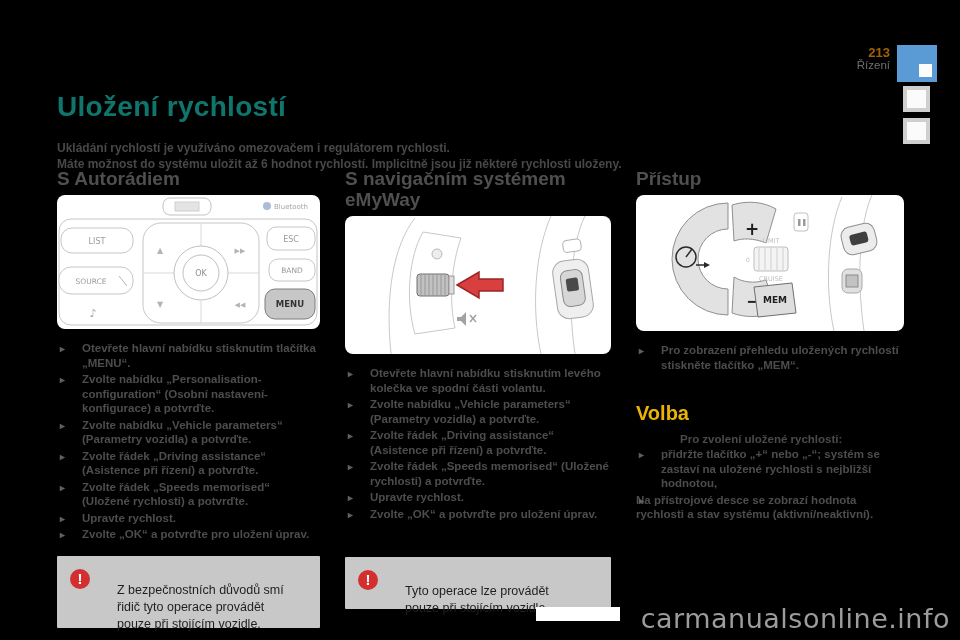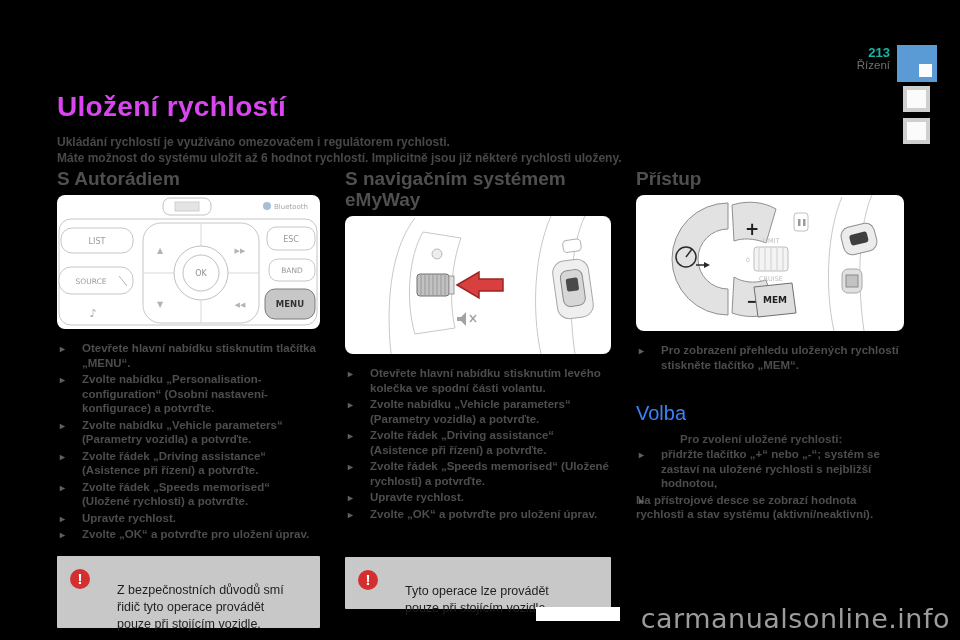--- a/index.html
+++ b/index.html
@@ -2,46 +2,46 @@
 <html><head>
 <meta charset="utf-8">
 <style>
   html,body{margin:0;padding:0;background:#000;}
   body{width:960px;height:640px;position:relative;overflow:hidden;
        font-family:"Liberation Sans",sans-serif;}
   .canvas{position:absolute;inset:0;background:#000;}
 
   
   .pageinfo{position:absolute;top:46px;right:70px;text-align:right;line-height:13px;}
-  .pagenum{font-size:13px;font-weight:bold;color:#14b8a6;}
+  .pagenum{font-size:13px;font-weight:bold;color:#a16207;}
   .pagesec{font-size:11.5px;color:#6f6f6f;}
   .sq{position:absolute;box-sizing:border-box;}
   .sq-blue{top:45px;right:23px;width:40px;height:37px;background:#5b9bd5;}
   .sq-blue .inner{position:absolute;right:5px;bottom:5px;width:13px;height:13px;background:#fdfdfd;}
   .sq-o{right:30px;width:27px;height:26px;background:#fbfbfb;border:4px solid #cfcfcf;}
   .sq-o.s1{top:86px;} .sq-o.s2{top:118px;}
 
   
   .title{position:absolute;left:57px;top:91px;font-size:28px;font-weight:bold;
-         color:#d946ef;letter-spacing:.3px;margin:0;}
-  .intro{position:absolute;left:57px;top:134px;width:720px;font-size:12px;
+         color:#0f766e;letter-spacing:.3px;margin:0;}
+  .intro{position:absolute;left:57px;top:140px;width:720px;font-size:12px;
          font-weight:bold;color:#484848;line-height:16px;}
 
   
   .col{position:absolute;top:168px;}
   .col1{left:57px;width:263px;}
   .col2{left:345px;width:266px;}
   .col3{left:636px;width:268px;}
   .col h2{margin:0;font-size:19px;line-height:21px;font-weight:bold;color:#4f4f4f;}
   .panel{background:#fff;border-radius:8px;margin-top:6px;overflow:hidden;}
   .col ul{list-style:none;margin:12px 0 0 0;padding:0;}
   .col li{position:relative;padding-left:25px;font-size:11.5px;font-weight:bold;
           color:#4d4d4d;line-height:14.5px;margin-bottom:2px;}
   .bi{position:absolute;left:1px;top:1px;font-size:9px;color:#606060;}
-  .col3 h3{margin:30px 0 0 0;font-size:20px;font-weight:normal;color:#3b82f6;}
+  .col3 h3{margin:30px 0 0 0;font-size:20px;font-weight:bold;color:#eab308;}
   .sel-intro{margin:8px 0 2px 0;font-size:11.5px;font-weight:bold;color:#4a4a4a;padding-left:44px;}
   .sel-note{margin:2px 0 0 0;font-size:11.5px;font-weight:bold;color:#4d4d4d;line-height:14.5px;}
 
   
   .warnbox{position:absolute;background:#c8c8c8;border-radius:1px;}
   .warnbox .wicon{position:absolute;left:13px;top:13px;width:20px;height:20px;border-radius:50%;
         background:#d42f2f;color:#fff;font-weight:bold;font-size:15px;text-align:center;line-height:20px;}
   .warnbox p{margin:16px;padding:10px 12px 10px 44px;font-size:12.5px;color:#1f1f1f;line-height:17px;}
   .wb1{left:57px;top:556px;width:263px;height:72px;}
   .wb2{left:345px;top:557px;width:266px;height:52px;}

